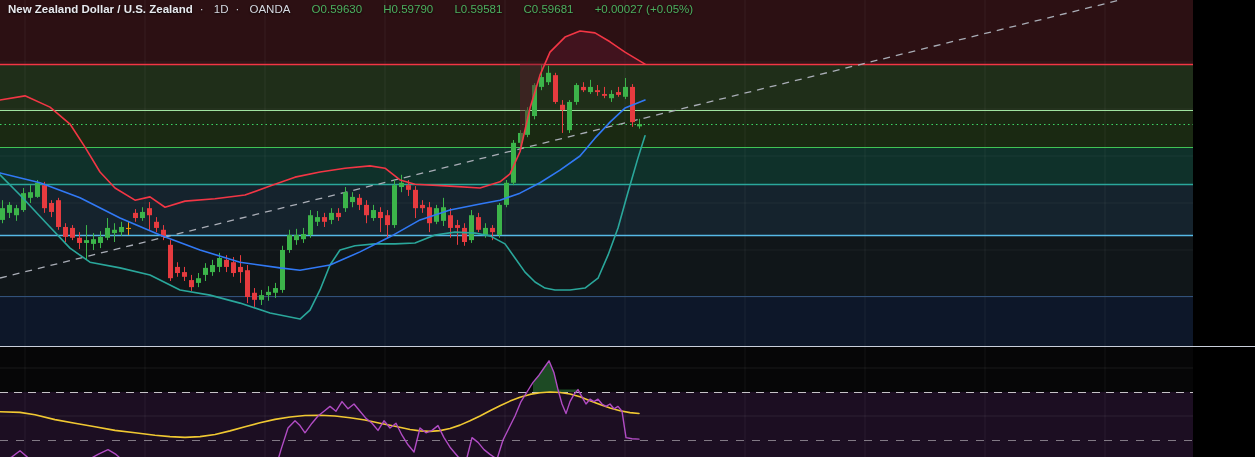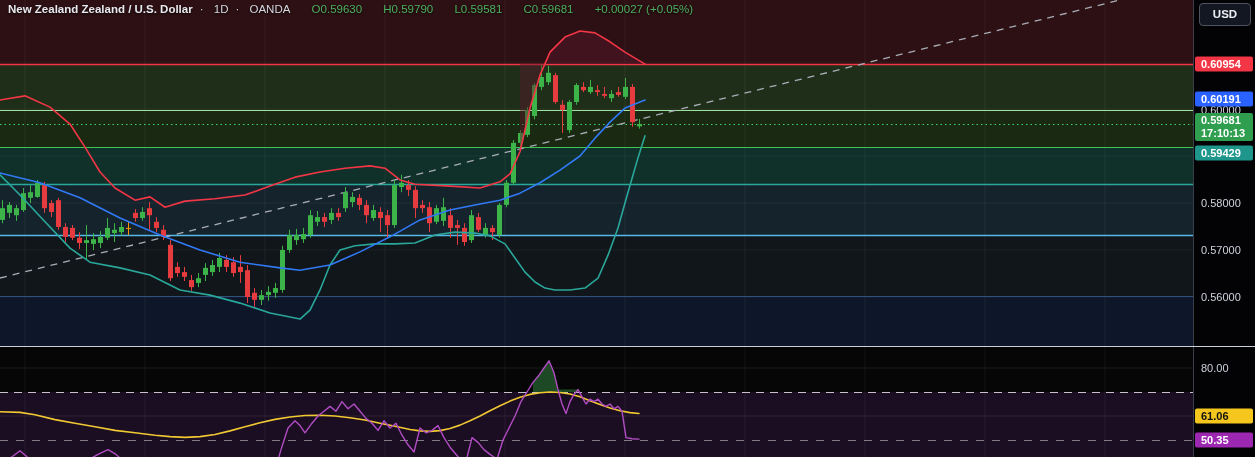--- a/index.html
+++ b/index.html
@@ -262,42 +262,28 @@
         <polyline points="0,172.91999999999967 40,182.78999999999962 80,197.83000000000004 120,218.0399999999999 160,234.9599999999996 200,250.00000000000006 240,262.21999999999974 280,267.8599999999997 300,270.2099999999999 330,265.03999999999996 360,251.87999999999982 390,236.83999999999992 420,219.9199999999997 450,210.04999999999976 480,203.93999999999988 500,200.17999999999978 520,193.13000000000005 540,182.78999999999962 560,170.09999999999997 580,155.99999999999994 595,138.13999999999984 610,122.16000000000004 625,108.06000000000002 645,100.02300000000007" fill="none" stroke="#3179f5" stroke-width="1.6" stroke-linejoin="round" stroke-linecap="round"></polyline>
         <polyline points="0,100.06999999999985 25,95.8399999999998 50,107.1199999999996 70,124.03999999999982 85,147.0699999999999 100,171.97999999999976 115,187.95999999999958 135,200.17999999999978 150,196.88999999999962 165,207.23000000000005 185,201.1199999999997 215,198.76999999999995 245,195.00999999999985 270,186.07999999999979 295,177.14999999999972 320,171.97999999999976 345,168.21999999999966 370,165.86999999999992 385,168.21999999999966 400,179.9699999999999 415,184.2 450,186.07999999999979 480,187.95999999999958 500,181.8499999999997 510,173.85999999999956 520,151.7699999999999 530,108.06000000000002 540,75.16 550,52.12999999999991 565,37.09 580,30.97999999999965 595,32.85999999999996 610,41.79000000000002 625,52.12999999999991 645,64.16199999999995" fill="none" stroke="#f23645" stroke-width="1.6" stroke-linejoin="round" stroke-linecap="round"></polyline>
         <polygon points="533,382.4 539,375.2 544,368 549,360.8 554,372.8 558,389.6 578,389.6 578,392 533,392" fill="#1d4a24"></polygon>
         <line x1="0" y1="392.5" x2="1193" y2="392.5" stroke="rgba(255,255,255,0.75)" stroke-dasharray="8,6"></line>
         <line x1="0" y1="440.5" x2="1193" y2="440.5" stroke="rgba(255,255,255,0.45)" stroke-dasharray="8,8"></line>
         <polyline points="0,411.68 20,412.4 35,414.8 55,419.6 75,423.2 95,426.8 115,430.4 135,432.8 155,435.2 170,436.64 185,437.36 200,436.64 215,434.48 230,430.88 245,426.8 260,422.71999999999997 275,419.36 290,416.96 305,415.52 320,415.28000000000003 335,416 350,417.68 365,420.08 380,423.2 395,426.32 410,429.44 420,430.88 430,431.36 440,430.64 450,428.48 460,425.12 470,420.8 480,416 490,410.71999999999997 500,405.68 510,401.12 520,397.28000000000003 530,394.4 540,392.71999999999997 550,392 560,392.48 570,393.92 580,396.8 590,400.64 600,404.48 610,408.08 620,410.71999999999997 630,412.64 639,413.456" fill="none" stroke="#f0c832" stroke-width="1.6" stroke-linejoin="round" stroke-linecap="round"></polyline>
         <polyline points="0,464 12,456.8 20,450.8 27,456.8 34,464 50,471.2 70,466.4 85,461.6 98,454.4 108,449.6 116,454.4 124,461.6 140,468.8 158,476 172,483.2 186,488 196,480.8 205,473.6 212,478.4 220,485.6 228,490.4 236,495.2 244,500 252,492.8 260,485.6 267,490.4 274,473.6 281,449.6 288,428 295,420.8 300,425.6 305,432.8 312,423.2 318,416 324,411.2 330,406.4 336,411.2 342,401.6 348,408.8 354,404 360,411.2 366,418.4 372,423.2 378,430.4 384,420.8 390,428 396,423.2 402,435.2 408,444.8 414,452 420,428 426,432.8 432,430.4 438,425.6 444,437.6 450,447.2 458,456.8 466,461.6 472,437.6 478,442.4 484,449.6 490,454.4 497,459.2 503,440 509,428 515,416 521,401.6 527,392 533,382.4 539,375.2 544,368 549,360.8 554,372.8 558,389.6 562,404 566,413.6 570,401.6 574,394.4 578,389.6 582,396.8 586,404 590,399.2 594,401.6 598,399.2 602,404 606,406.4 610,404 614,408.8 618,406.4 622,411.2 626,437.6 632,438.8 639,439.15999999999997" fill="none" stroke="#b14cc4" stroke-width="1.4" stroke-linejoin="round" stroke-linecap="round"></polyline>
       </svg>
 
     <div class="legend" style="top:3px;">
-      <span class="t-white">New Zealand Zealand / U.S. Dollar</span><span class="t-dim">·</span>
+      <span class="t-white">New Zealand Dollar / U.S. Zealand</span><span class="t-dim">·</span>
       <span class="t-dim">1D</span><span class="t-dim">·</span>
       <span class="t-dim">OANDA</span>
       <span class="t-green">O0.59630</span>
       <span class="t-green">H0.59790</span>
       <span class="t-green">L0.59581</span>
       <span class="t-green">C0.59681</span>
       <span class="t-green">+0.00027 (+0.05%)</span>
     </div>
 
 
   </div>
 
   <div id="separator"></div>
 
-  <div id="axis">
-    <div id="usd-btn">USD</div>
-  <div class="ax-label" style="top: 110px;">0.60000</div>
-      <div class="ax-label" style="top: 203px;">0.58000</div>
-      <div class="ax-label" style="top: 250px;">0.57000</div>
-      <div class="ax-label" style="top: 297px;">0.56000</div>
-      <div class="ax-label" style="top: 368px;">80.00</div>
-      <div class="px-label" style="top: 64px; background: rgb(242, 54, 69); color: rgb(255, 255, 255); font-weight: 700;">0.60954</div>
-      <div class="px-label" style="top: 99px; background: rgb(41, 98, 255); color: rgb(255, 255, 255); font-weight: 700;">0.60191</div>
-      <div class="px-label" style="top: 127px; background: rgb(47, 158, 79); color: rgb(255, 255, 255); font-weight: 700;">0.59681<br>17:10:13</div>
-      <div class="px-label" style="top: 153px; background: rgb(30, 150, 139); color: rgb(255, 255, 255); font-weight: 700;">0.59429</div>
-      <div class="px-label" style="top: 416px; background: rgb(245, 198, 30); color: rgb(17, 17, 17); font-weight: 700;">61.06</div>
-      <div class="px-label" style="top: 440px; background: rgb(156, 39, 176); color: rgb(255, 255, 255); font-weight: 700;">50.35</div>
-    </div>
 </div>
 
 </body></html>

